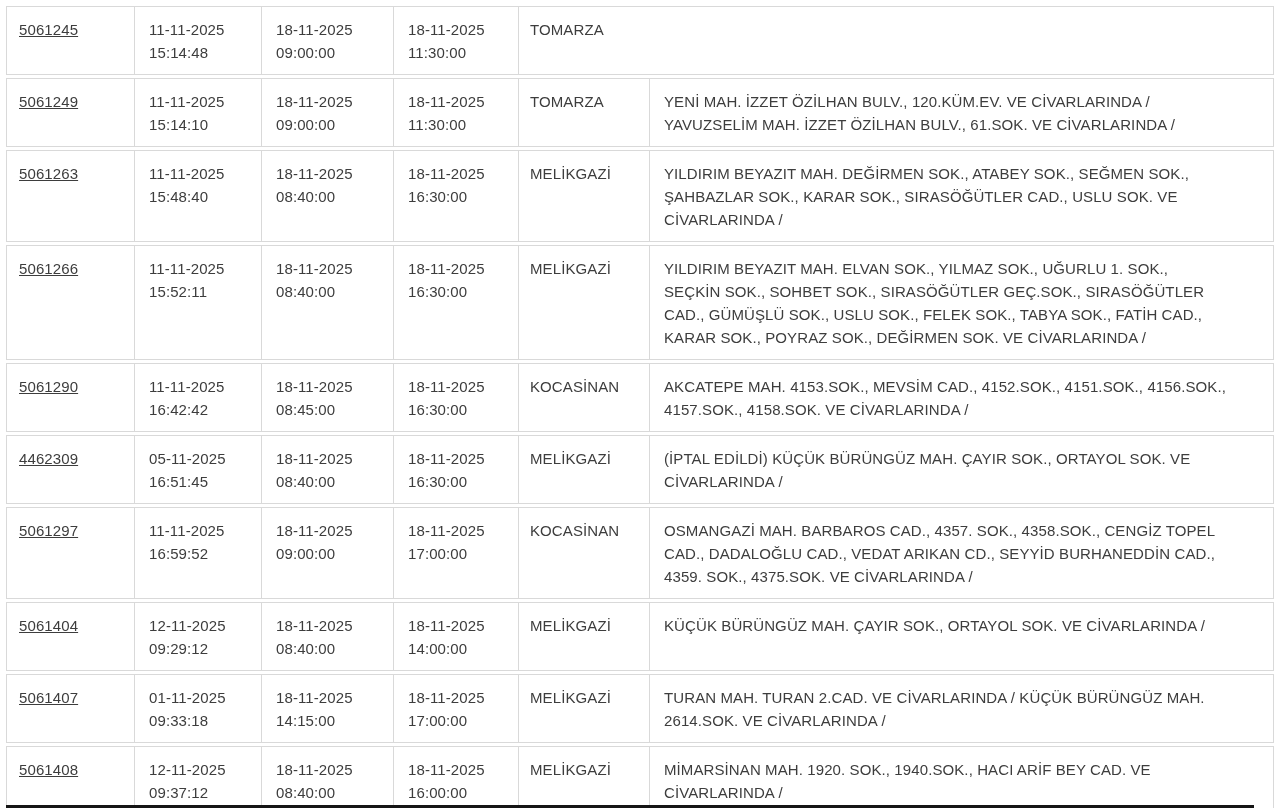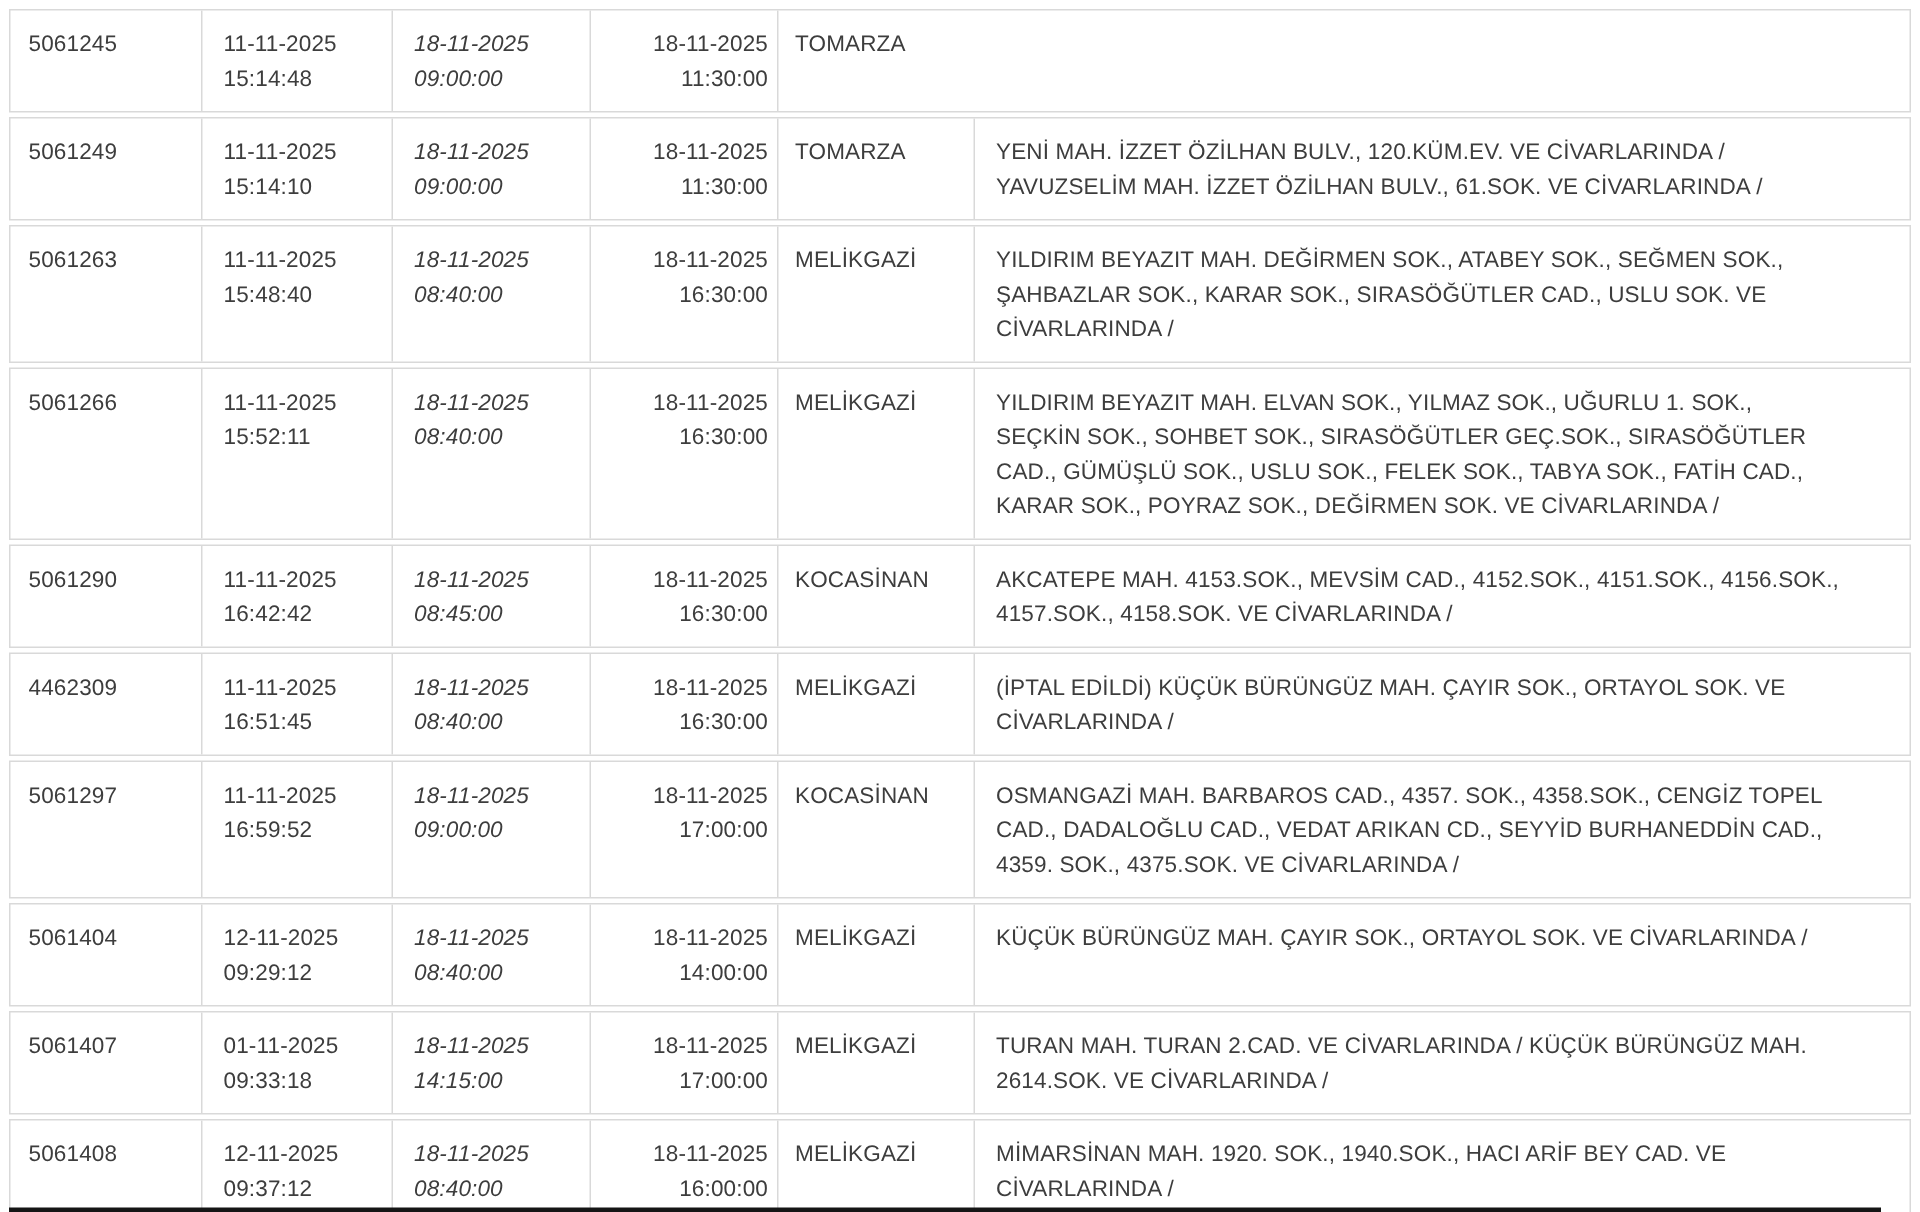--- a/index.html
+++ b/index.html
@@ -28,24 +28,24 @@
     min-height: 69px;
   }
   .cell {
     padding: 11px 6px 10px 14px;
     font-size: 15px;
     line-height: 23px;
     color: var(--text);
     letter-spacing: 0.1px;
   }
   .cell + .cell { border-left: 1px solid var(--border); }
-  .c-id       { width: 127px; flex: none; padding-left: 12px; }
+  .c-id       { width: 127px; flex: none; padding-left: 12px; text-decoration: underline; }
   .c-created  { width: 127px; flex: none; }
-  .c-start    { width: 132px; flex: none; font-style: italic; }
-  .c-end      { width: 125px; flex: none; text-align: right; }
+  .c-start    { width: 132px; flex: none; }
+  .c-end      { width: 125px; flex: none; }
   .c-district { width: 131px; flex: none; padding-left: 11px; }
   .c-desc     { flex: 1 1 auto; padding-right: 45px; }
   .bottom-black {
     position: absolute; left: 6px; top: 799px;
     width: 1248px; height: 3px;
     background: var(--black-bar);
   }
 </style>
 </head>
 <body>
@@ -87,21 +87,21 @@
       <div class="t-row">
       <div class="cell c-id">5061290</div>
       <div class="cell c-created">11-11-2025 16:42:42</div>
       <div class="cell c-start">18-11-2025 08:45:00</div>
       <div class="cell c-end">18-11-2025 16:30:00</div>
       <div class="cell c-district">KOCASİNAN</div>
       <div class="cell c-desc">AKCATEPE MAH. 4153.SOK., MEVSİM CAD., 4152.SOK., 4151.SOK., 4156.SOK., 4157.SOK., 4158.SOK. VE CİVARLARINDA /</div>
     </div>
       <div class="t-row">
       <div class="cell c-id">4462309</div>
-      <div class="cell c-created">11-11-2025 16:51:45</div>
+      <div class="cell c-created">05-11-2025 16:51:45</div>
       <div class="cell c-start">18-11-2025 08:40:00</div>
       <div class="cell c-end">18-11-2025 16:30:00</div>
       <div class="cell c-district">MELİKGAZİ</div>
       <div class="cell c-desc">(İPTAL EDİLDİ) KÜÇÜK BÜRÜNGÜZ MAH. ÇAYIR SOK., ORTAYOL SOK. VE CİVARLARINDA /</div>
     </div>
       <div class="t-row">
       <div class="cell c-id">5061297</div>
       <div class="cell c-created">11-11-2025 16:59:52</div>
       <div class="cell c-start">18-11-2025 09:00:00</div>
       <div class="cell c-end">18-11-2025 17:00:00</div>

